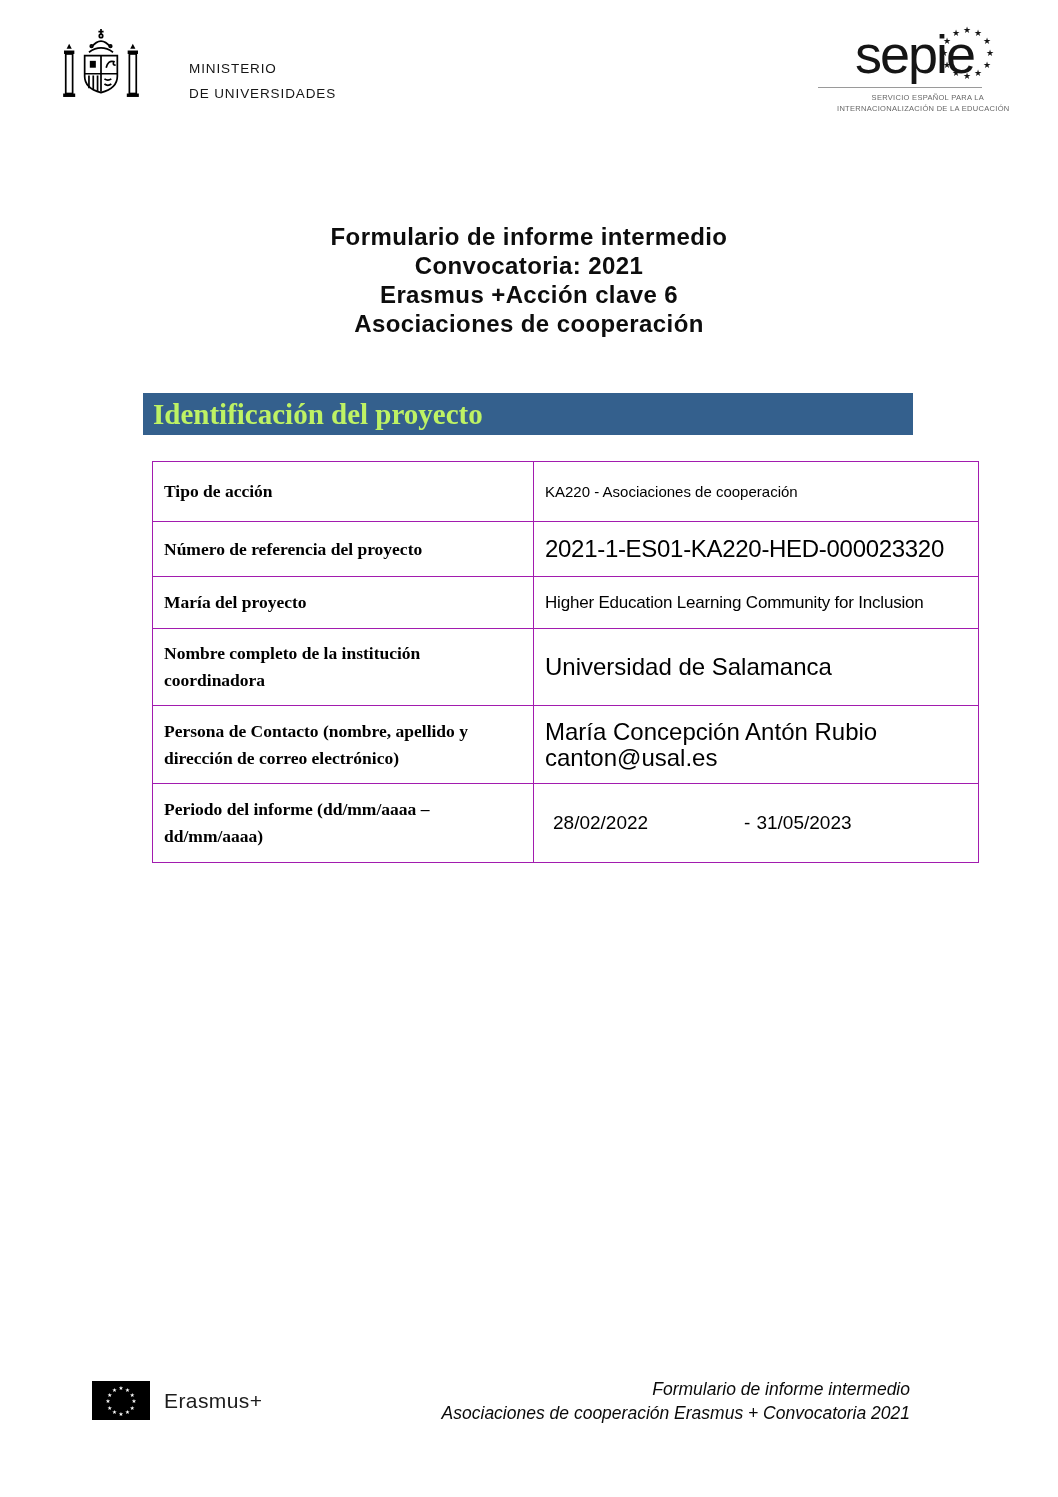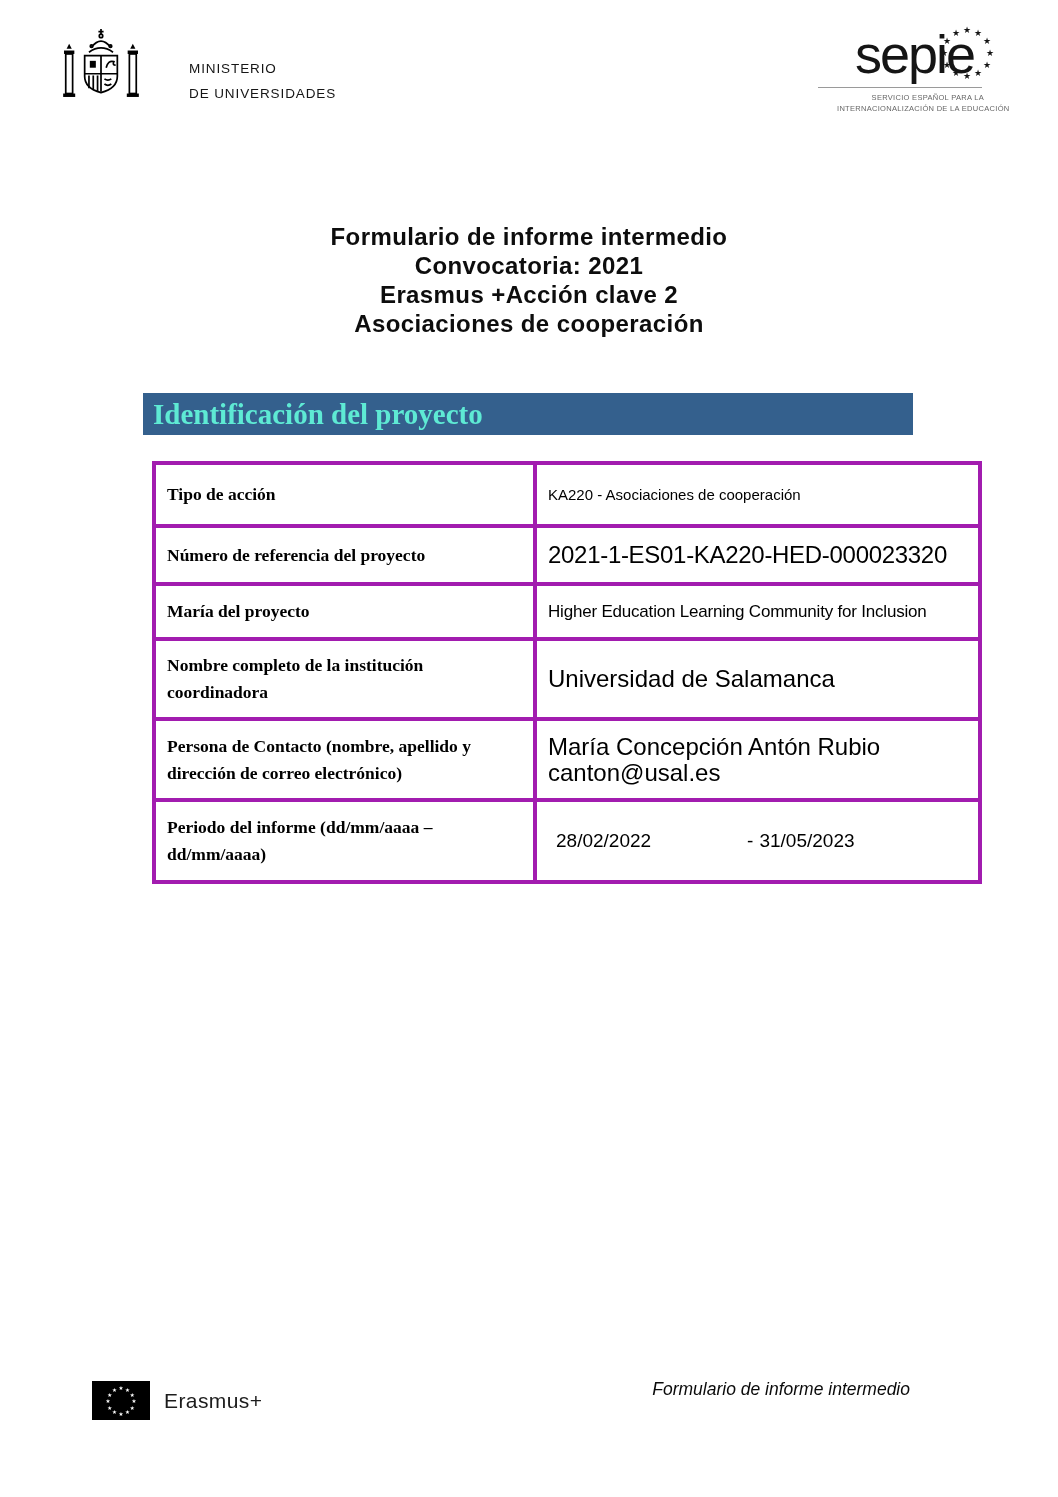--- a/index.html
+++ b/index.html
@@ -19,25 +19,25 @@
   .sepie-rule{height:1px;background:#9a9a9a;margin:1px 2px 4px 2px;}
   .sepie-tag{font-size:7.5px;color:#666;letter-spacing:.3px;line-height:11px;white-space:nowrap;margin-left:21px;}
 
   
   .title-block{position:absolute;left:0;top:222px;width:100%;text-align:center;
                font-weight:bold;font-size:24px;line-height:29px;letter-spacing:.4px;color:#0d0d0d;}
 
   
   .section-bar{position:absolute;left:143px;top:393px;width:770px;height:42px;background:#34608d;}
   .section-bar .bar-text{display:block;font-family:"Liberation Serif",serif;font-weight:bold;
-               color:#5eead4;font-size:29px;line-height:42px;padding-left:10px;}
+               color:#bef264;font-size:29px;line-height:42px;padding-left:10px;}
 
   
   .id-table{position:absolute;left:152px;top:461px;width:826px;border-collapse:collapse;table-layout:fixed;}
-  .id-table td{border:4px solid #a21caf;padding:4px 8px 4px 11px;vertical-align:middle;overflow:hidden;}
+  .id-table td{border:1px solid #a21caf;padding:4px 8px 4px 11px;vertical-align:middle;overflow:hidden;}
   .id-table .lbl{font-family:"Liberation Serif",serif;font-weight:bold;font-size:17.5px;line-height:27px;color:#000;}
   .r1 td{height:51px;} .r2 td{height:46px;} .r3 td{height:43px;}
   .r4 td{height:68px;} .r5 td{height:69px;} .r6 td{height:70px;}
   .top{vertical-align:top;padding-top:9px;}
   .v-serif{font-family:Liberation Sans, sans-serif;font-size:15px;padding-left:4px;}
   .v-big{font-size:24px;letter-spacing:-.3px;white-space:nowrap;}
   .v-sans{font-size:17px;letter-spacing:-.2px;white-space:nowrap;}
   .v-sans-lg{font-size:24px;line-height:26px;}
   .dates{font-size:19px;padding-left:8px;}
   .dates .sep{margin-left:96px;}
@@ -108,21 +108,21 @@
       <span class="sp-star" style="left:107px;top:5px;">★</span>
     </div>
     <div class="sepie-rule"></div>
     <div class="sepie-tag">SERVICIO ESPAÑOL PARA LA</div>
     <div class="sepie-tag">INTERNACIONALIZACIÓN DE LA EDUCACIÓN</div>
   </div>
 
   <div class="title-block">
     <div>Formulario de informe intermedio</div>
     <div>Convocatoria: 2021</div>
-    <div>Erasmus +Acción clave 2</div>
+    <div>Erasmus +Acción clave 6</div>
     <div>Asociaciones de cooperación</div>
   </div>
 
   <div class="section-bar">
     <span class="bar-text">Identificación del proyecto</span>
   </div>
 
   <table class="id-table">
     <colgroup>
         <col style="width:381px">
@@ -179,15 +179,16 @@
         <text x="16" y="22">★</text>
           <text x="17.7" y="15.5">★</text>
           <text x="22.5" y="10.7">★</text>
       </g>
     </svg>
     <span class="erasmus-word">Erasmus+</span>
   </div>
 
   <div class="f-right">
     <div>Formulario de informe intermedio</div>
+    <div>Asociaciones de cooperación Erasmus + Convocatoria 2021</div>
   </div>
 
 </div>
 
 </body></html>

